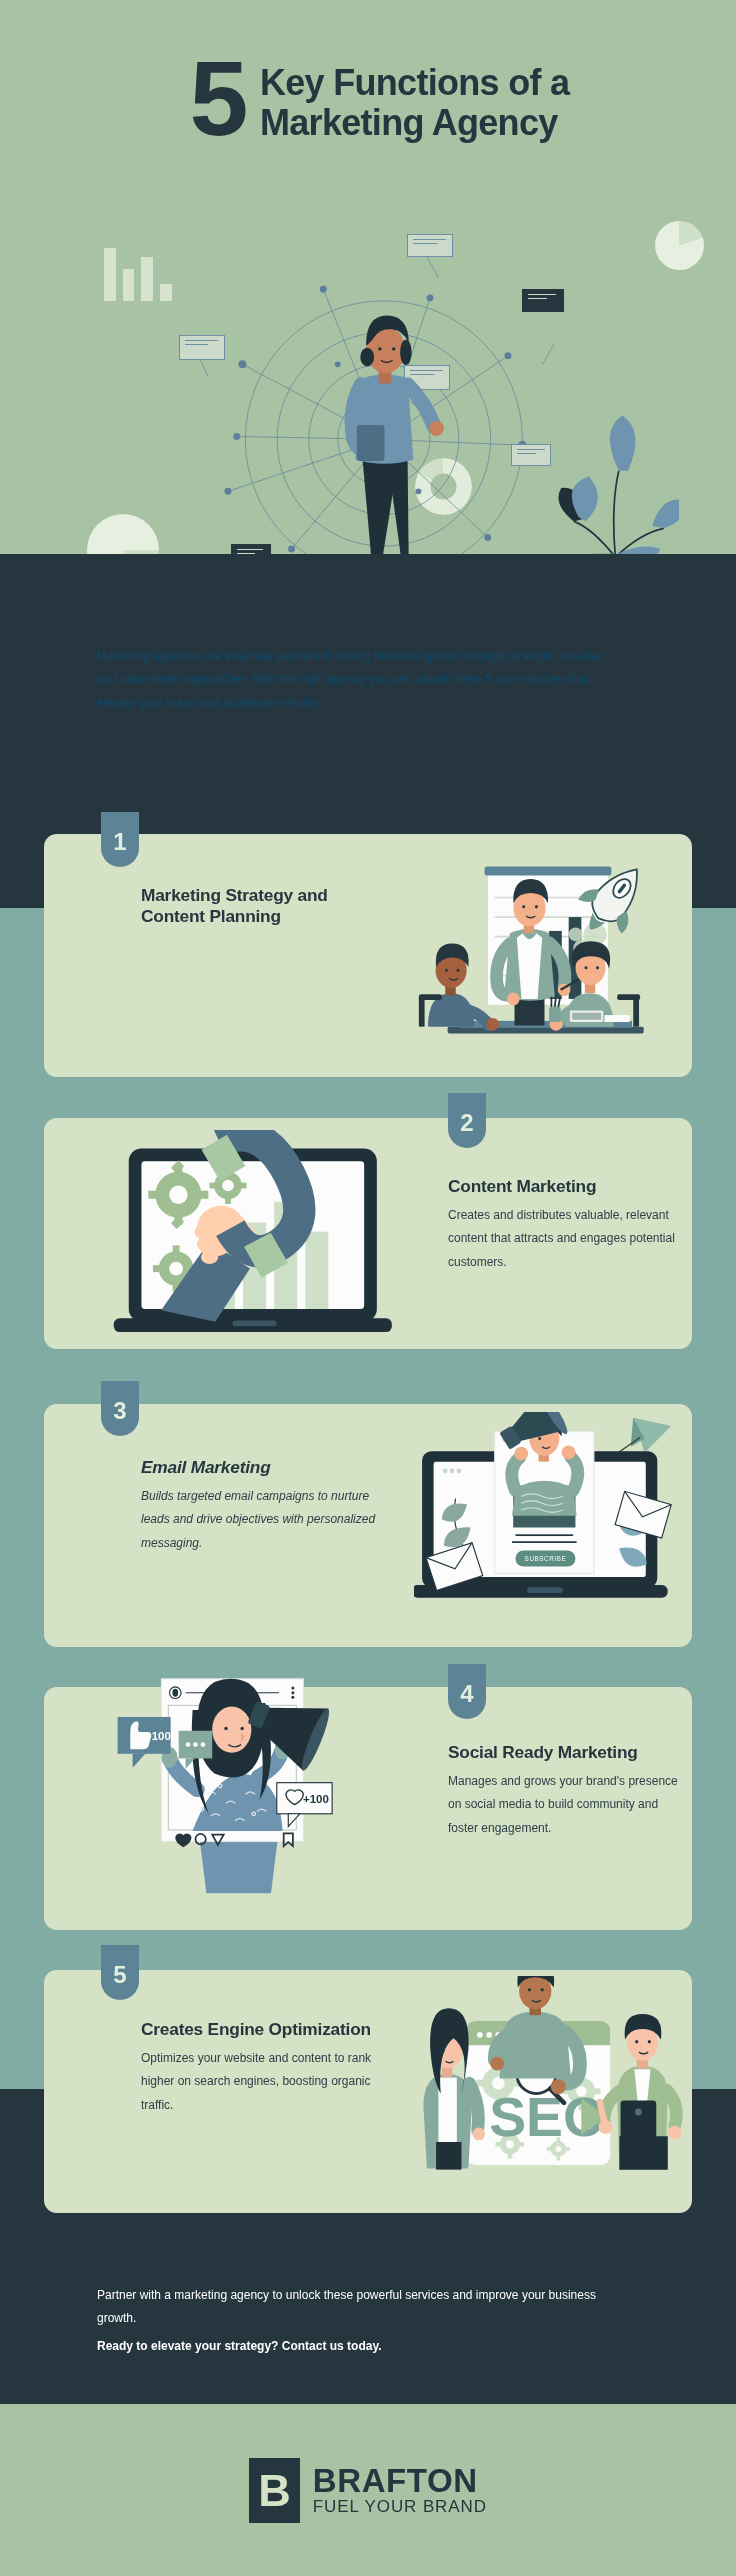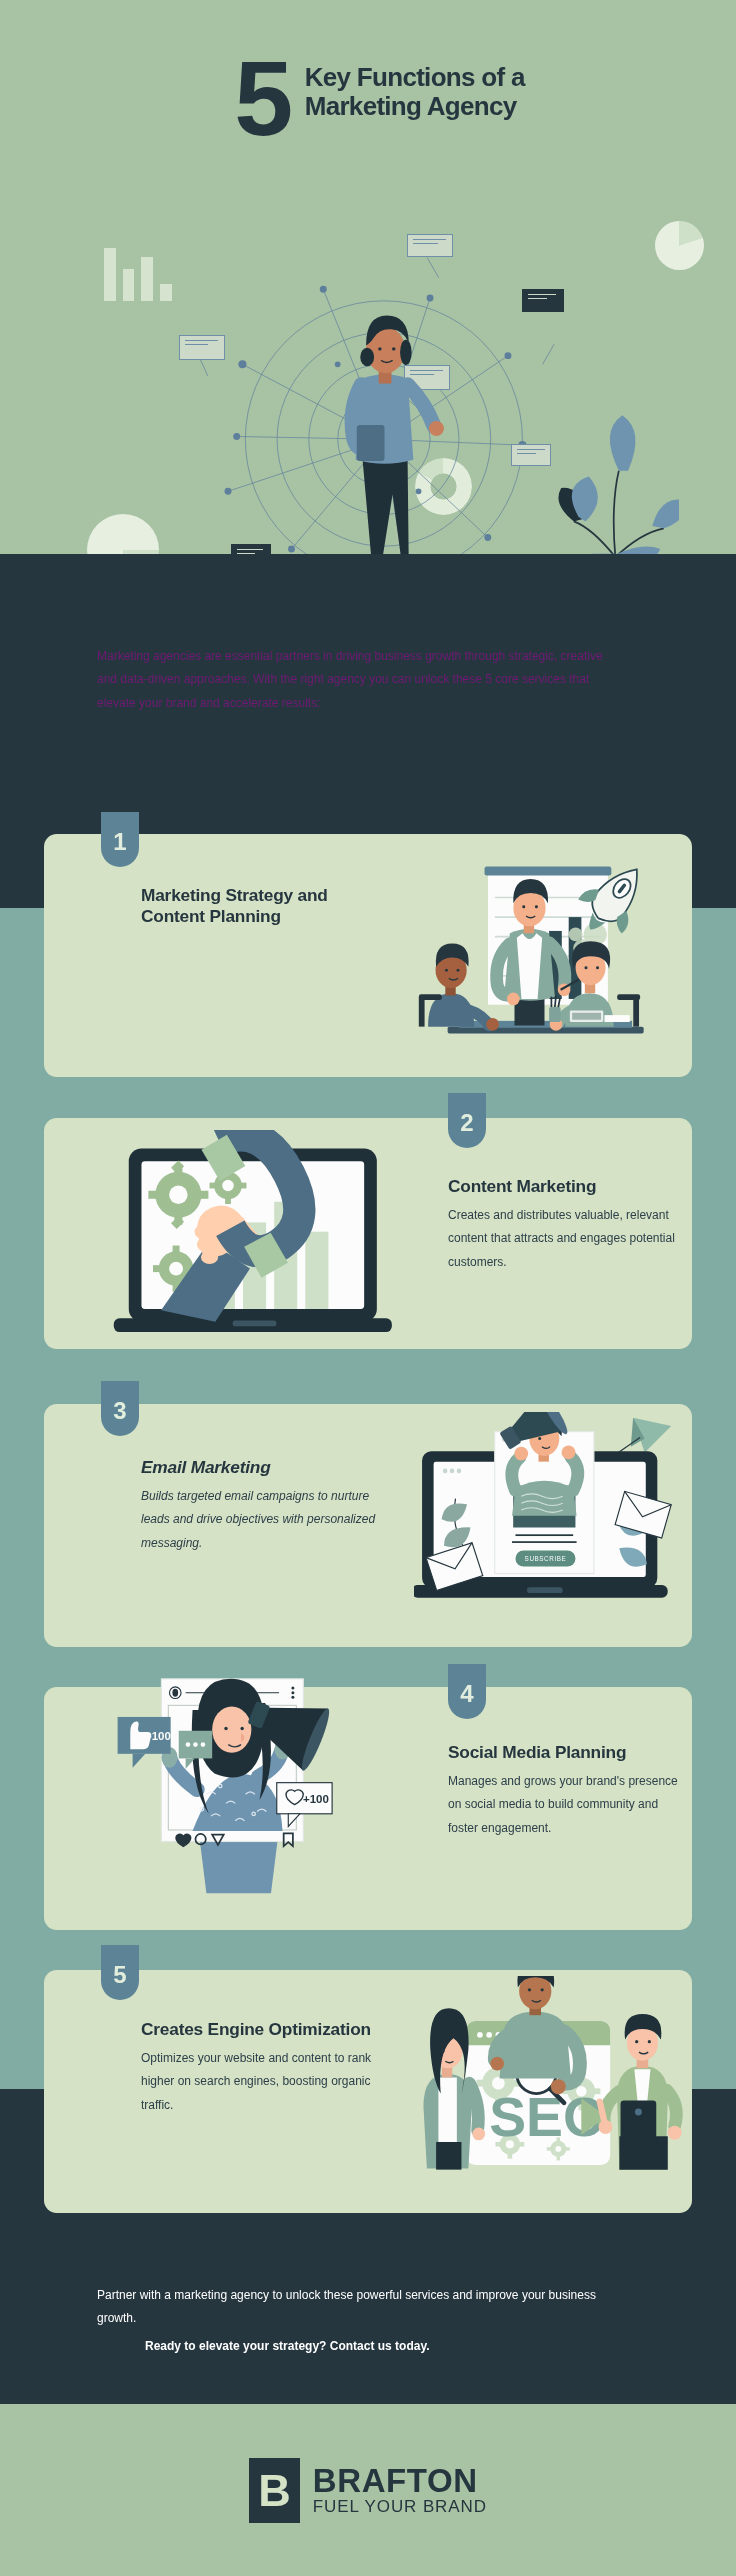--- a/index.html
+++ b/index.html
@@ -34,21 +34,21 @@
   .big-five {
     font-size: 106px;
     line-height: 0.93;
     font-weight: bold;
     color: #26363f;
     letter-spacing: -3.5px;
     margin-top: -9.2px;
     font-family: "Liberation Sans", sans-serif;
   }
   .title-lines {
-    font-size: 26px;
+    font-size: 36px;
     line-height: 1.12;
     font-weight: bold;
     color: #26363f;
     letter-spacing: -0.7px;
     padding-top: 4.6px;
   }
 
   
   .hero-art { position: absolute; left: 0; top: 191px; width: 736px; height: 439px; }
 
@@ -92,21 +92,21 @@
   .dark-curve {
     position:absolute; left: -104px; top: 554px;
     width: 944px; height: 173px;
     background: #26363f;
     border-radius: 50% 50% 0 0 / 100% 100% 0 0;
   }
 
   
   .intro {
     position:absolute; left: 97px; top: 645px; width: 508px;
-    color: #701a75;
+    color: #0c4a6e;
     font-size: 12px;
     line-height: 1.95;
   }
 
   
   .teal-band {
     position:absolute; left: 0; top: 908px; width: 736px; height: 1181px;
     background: #81aca3;
   }
 
@@ -171,21 +171,21 @@
   #card-5 { left: 44px; top: 1970px; width: 648px; height: 243px; }
   #card-5 .badge { left: 57px; top: -25.4px; }
   #card-5 .text  { left: 97px; top: 49px; width: 231px; }
   #card-5 .art   { left: 347px; top: 5.8px; width: 300px; height: 219px; }
 
   
   .cta {
     position:absolute; left: 97px; top: 2284px; width: 520px;
     color:#fff; font-size: 12px; line-height: 1.95;
   }
-  .cta .bold { font-weight: bold; display:block; margin-top: 4.6px; margin-left: 48px; }
+  .cta .bold { font-weight: bold; display:block; margin-top: 4.6px; }
 
   
   .footer {
     position:absolute; left:0; top: 2404px; width: 736px; height: 172px;
     background: #a8c2a4;
     display:flex; align-items:center; justify-content:center;
   }
   .logo { display:flex; align-items:center; gap: 12.7px; }
   .logo-mark {
     width: 51px; height: 65px; background:#26363f;
@@ -583,21 +583,21 @@
         <rect x="160" y="2" width="24" height="34" rx="4" fill="#3b5562"></rect>
         <ellipse cx="258" cy="26" rx="9" ry="39" fill="#4d6e84"></ellipse>
       </g>
     </svg>
   </div>
 </article>
 
 <article class="card" id="card-4">
   <div class="badge">4</div>
   <div class="text">
-    <h3>Social Media Planning</h3>
+    <h3>Social Ready Marketing</h3>
     <p>Manages and grows your brand's presence on social media to build community and foster engagement.</p>
   </div>
   <div class="art">
     <svg viewBox="0 0 470 420" width="271" height="243">
 
       <path d="M148 266 h140 l-14 112 h-112 Z" fill="#6f94b0"></path>
 
       <rect x="84" y="6" width="246" height="282" fill="#fbfcfb" stroke="#e2e7e3" stroke-width="2"></rect>
 
       <circle cx="108" cy="30" r="10" fill="#fbfcfb" stroke="#26363f" stroke-width="2"></circle>

